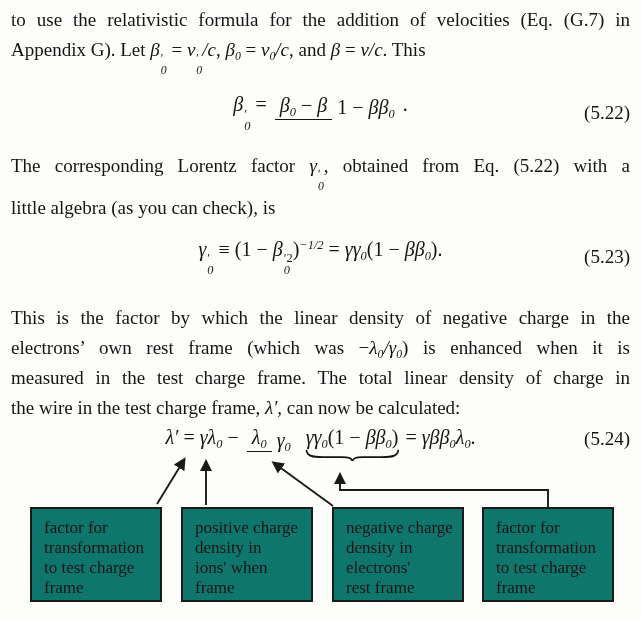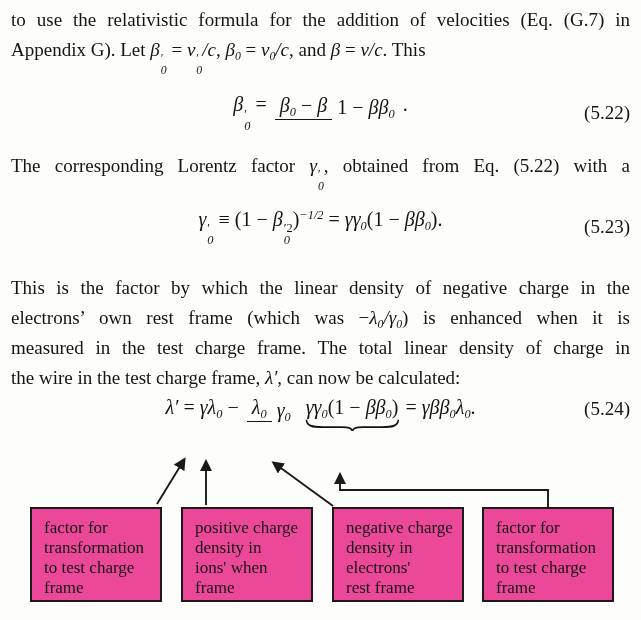--- a/index.html
+++ b/index.html
@@ -32,21 +32,21 @@
   .eq522{margin:17px 0 19px;}
   .eq523{margin:15px 0 0;}
   .p3{margin-top:26px;}
   .eq524{margin-top:3px;}
   
   .bgrp{position:relative;display:inline-block;padding:0 2px;}
   .ubrace{position:absolute;left:1px;bottom:-12px;width:calc(100% - 2px);height:12px;color:#151413;}
   
   .callout{
     position:absolute;top:507px;width:132px;height:95px;box-sizing:border-box;
-    border:2px solid #1b1a19;background:#ec4899;
+    border:2px solid #1b1a19;background:#0f766e;
     font-size:17px;line-height:20px;padding:9px 4px 0 12px;
   }
   
   .arrows{position:absolute;left:0;top:0;pointer-events:none;}
 </style>
 </head>
 <body>
 
 <div class="page">
 
@@ -72,20 +72,21 @@
             <span class="fden"><span class="rm">1 − </span><span class="mi">ββ</span><sub class="mi">0</sub></span>
           </span><span class="rm">.</span></span>
       <span class="eqnum">(5.22)</span>
     </div>
 
     <div class="para">
         <div class="line jl"><span class="rm">The corresponding Lorentz factor </span><span class="psw"><span class="mi">γ</span><span class="ps">
               <span class="pst mi">′</span>
               <span class="psb mi">0</span>
             </span></span><span class="rm">, obtained from Eq. (5.22) with a</span></div>
+        <div class="line"><span class="rm">little algebra (as you can check), is</span></div>
       </div>
 
     <div class="eqrow eq523">
       <span class="eqc"><span class="psw"><span class="mi">γ</span><span class="ps">
               <span class="pst mi">′</span>
               <span class="psb mi">0</span>
             </span></span><span class="rm"> ≡ (1 − </span><span class="psw"><span class="mi">β</span><span class="ps">
               <span class="pst mi">′2</span>
               <span class="psb mi">0</span>
             </span></span><span class="rm">)</span><sup class="mi">−1/2</sup><span class="rm"> = </span><span class="mi">γγ</span><sub class="mi">0</sub><span class="rm">(1 − </span><span class="mi">ββ</span><sub class="mi">0</sub><span class="rm">).</span></span>

